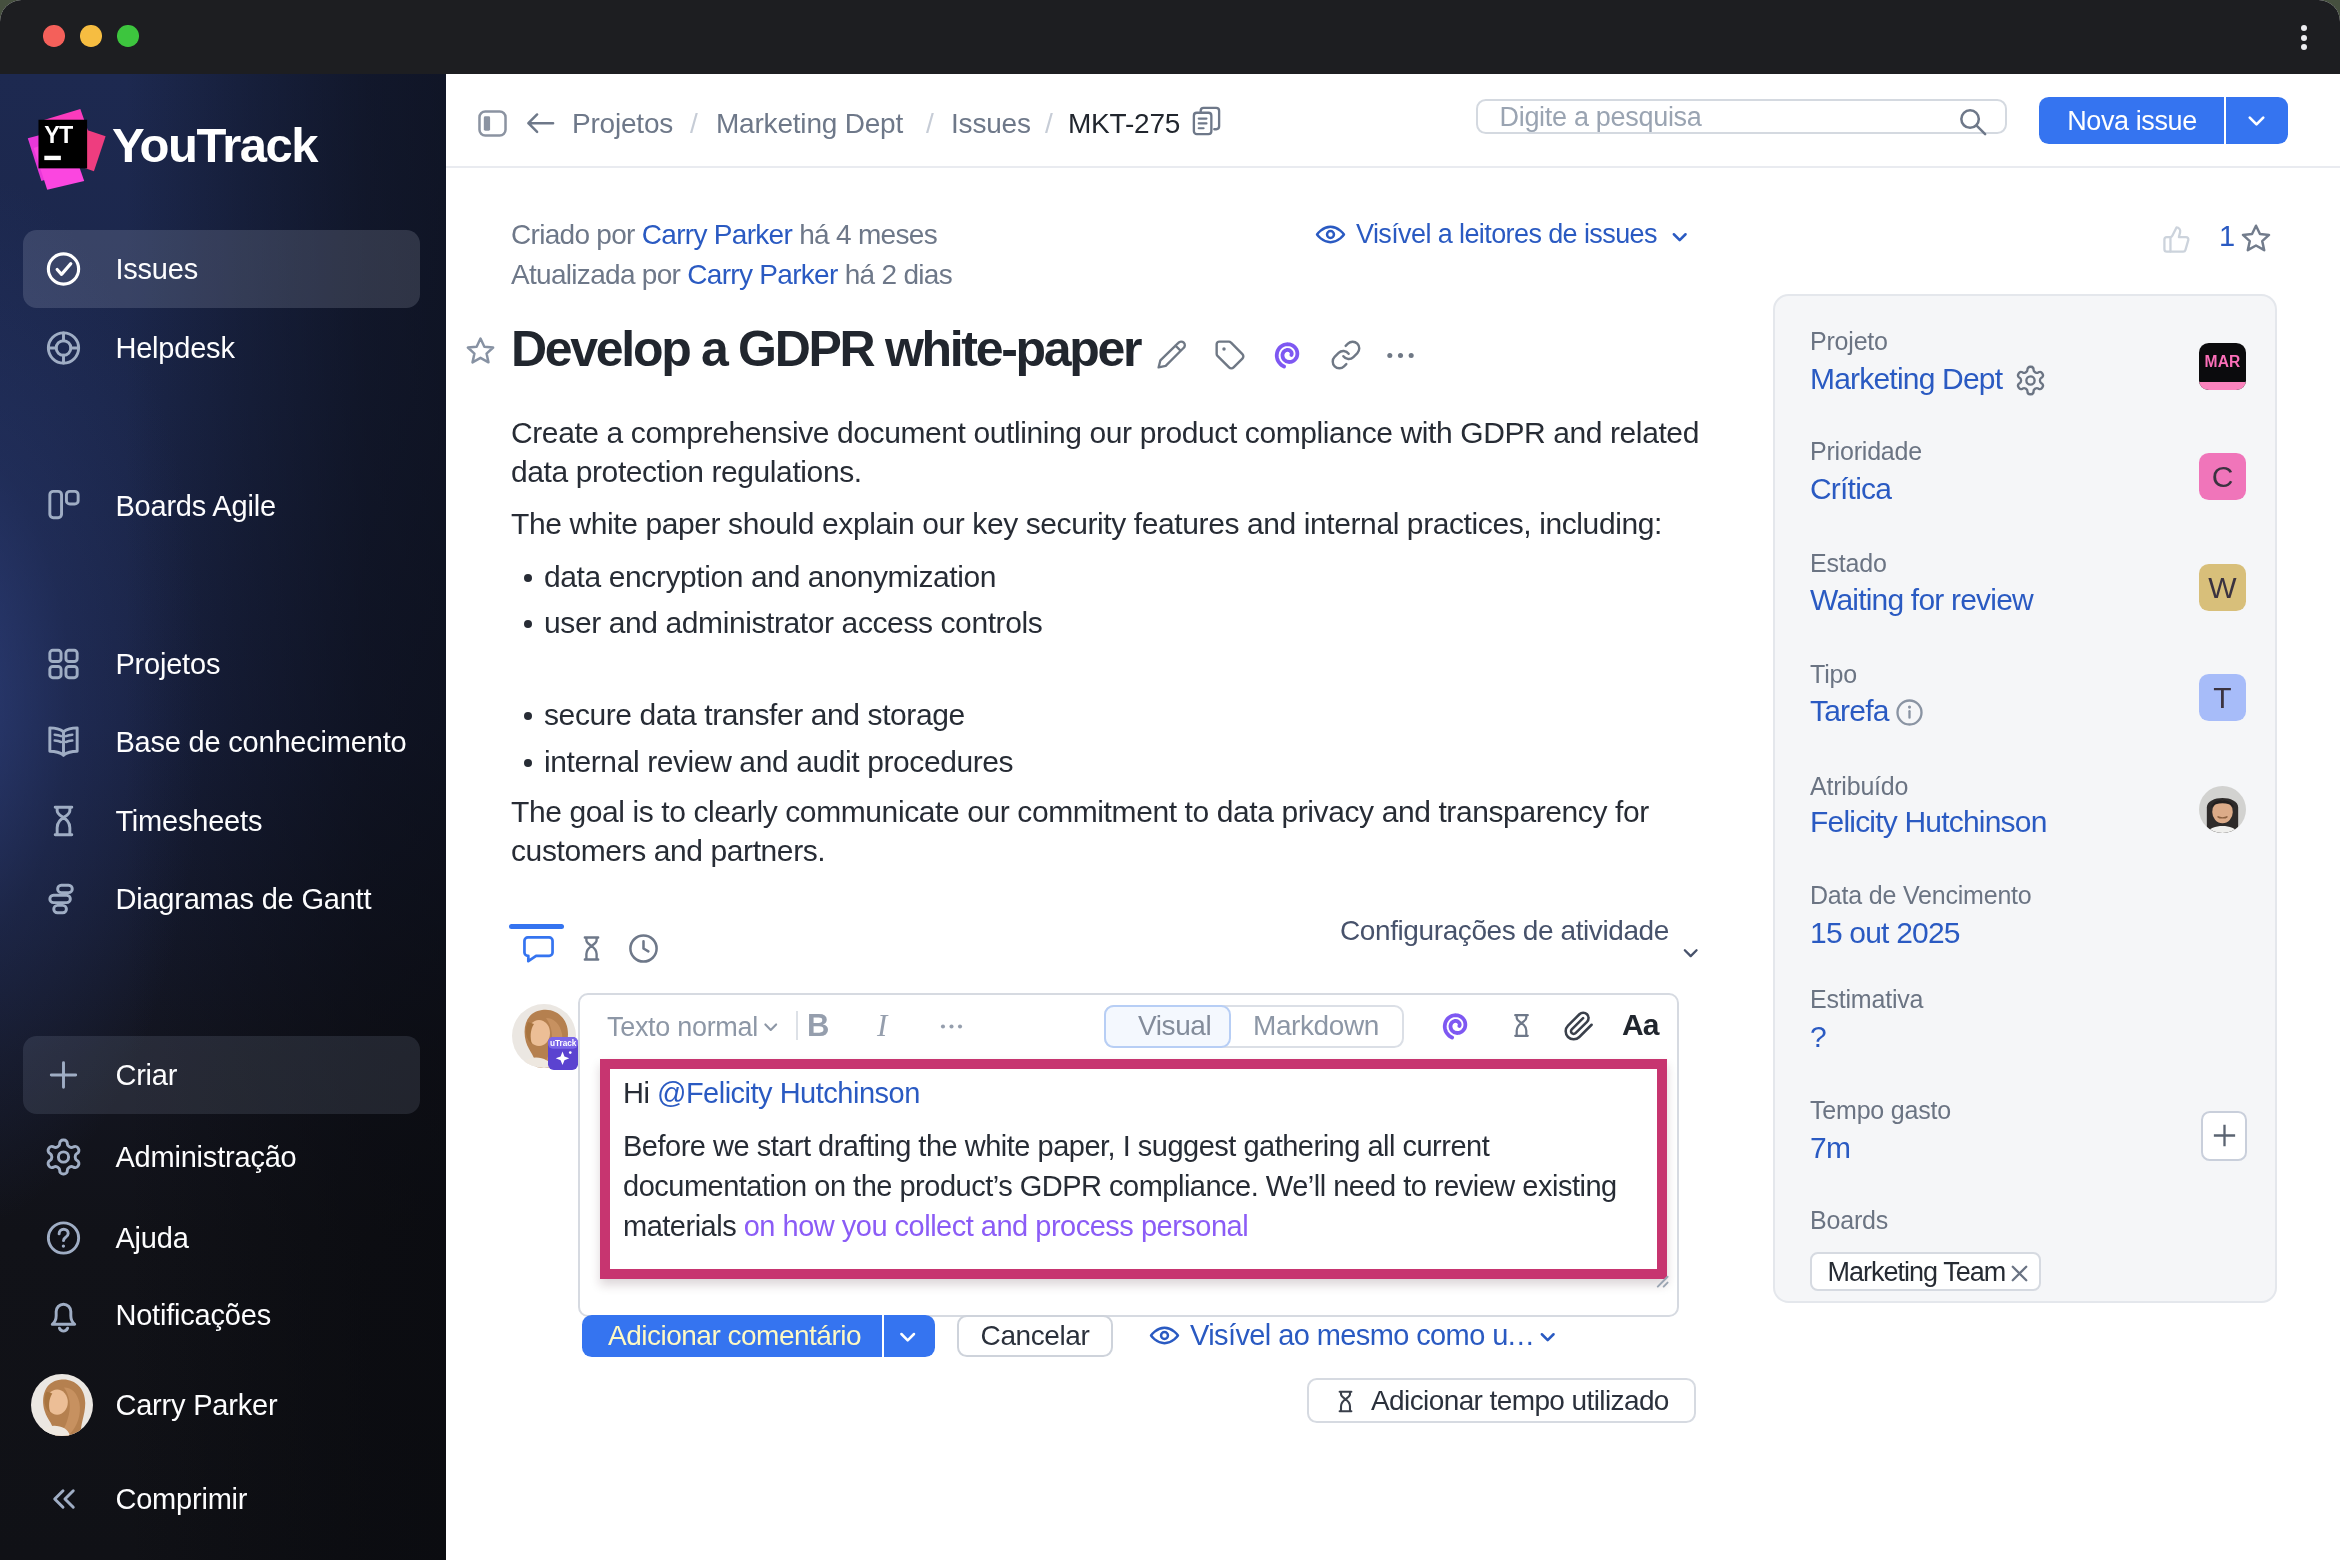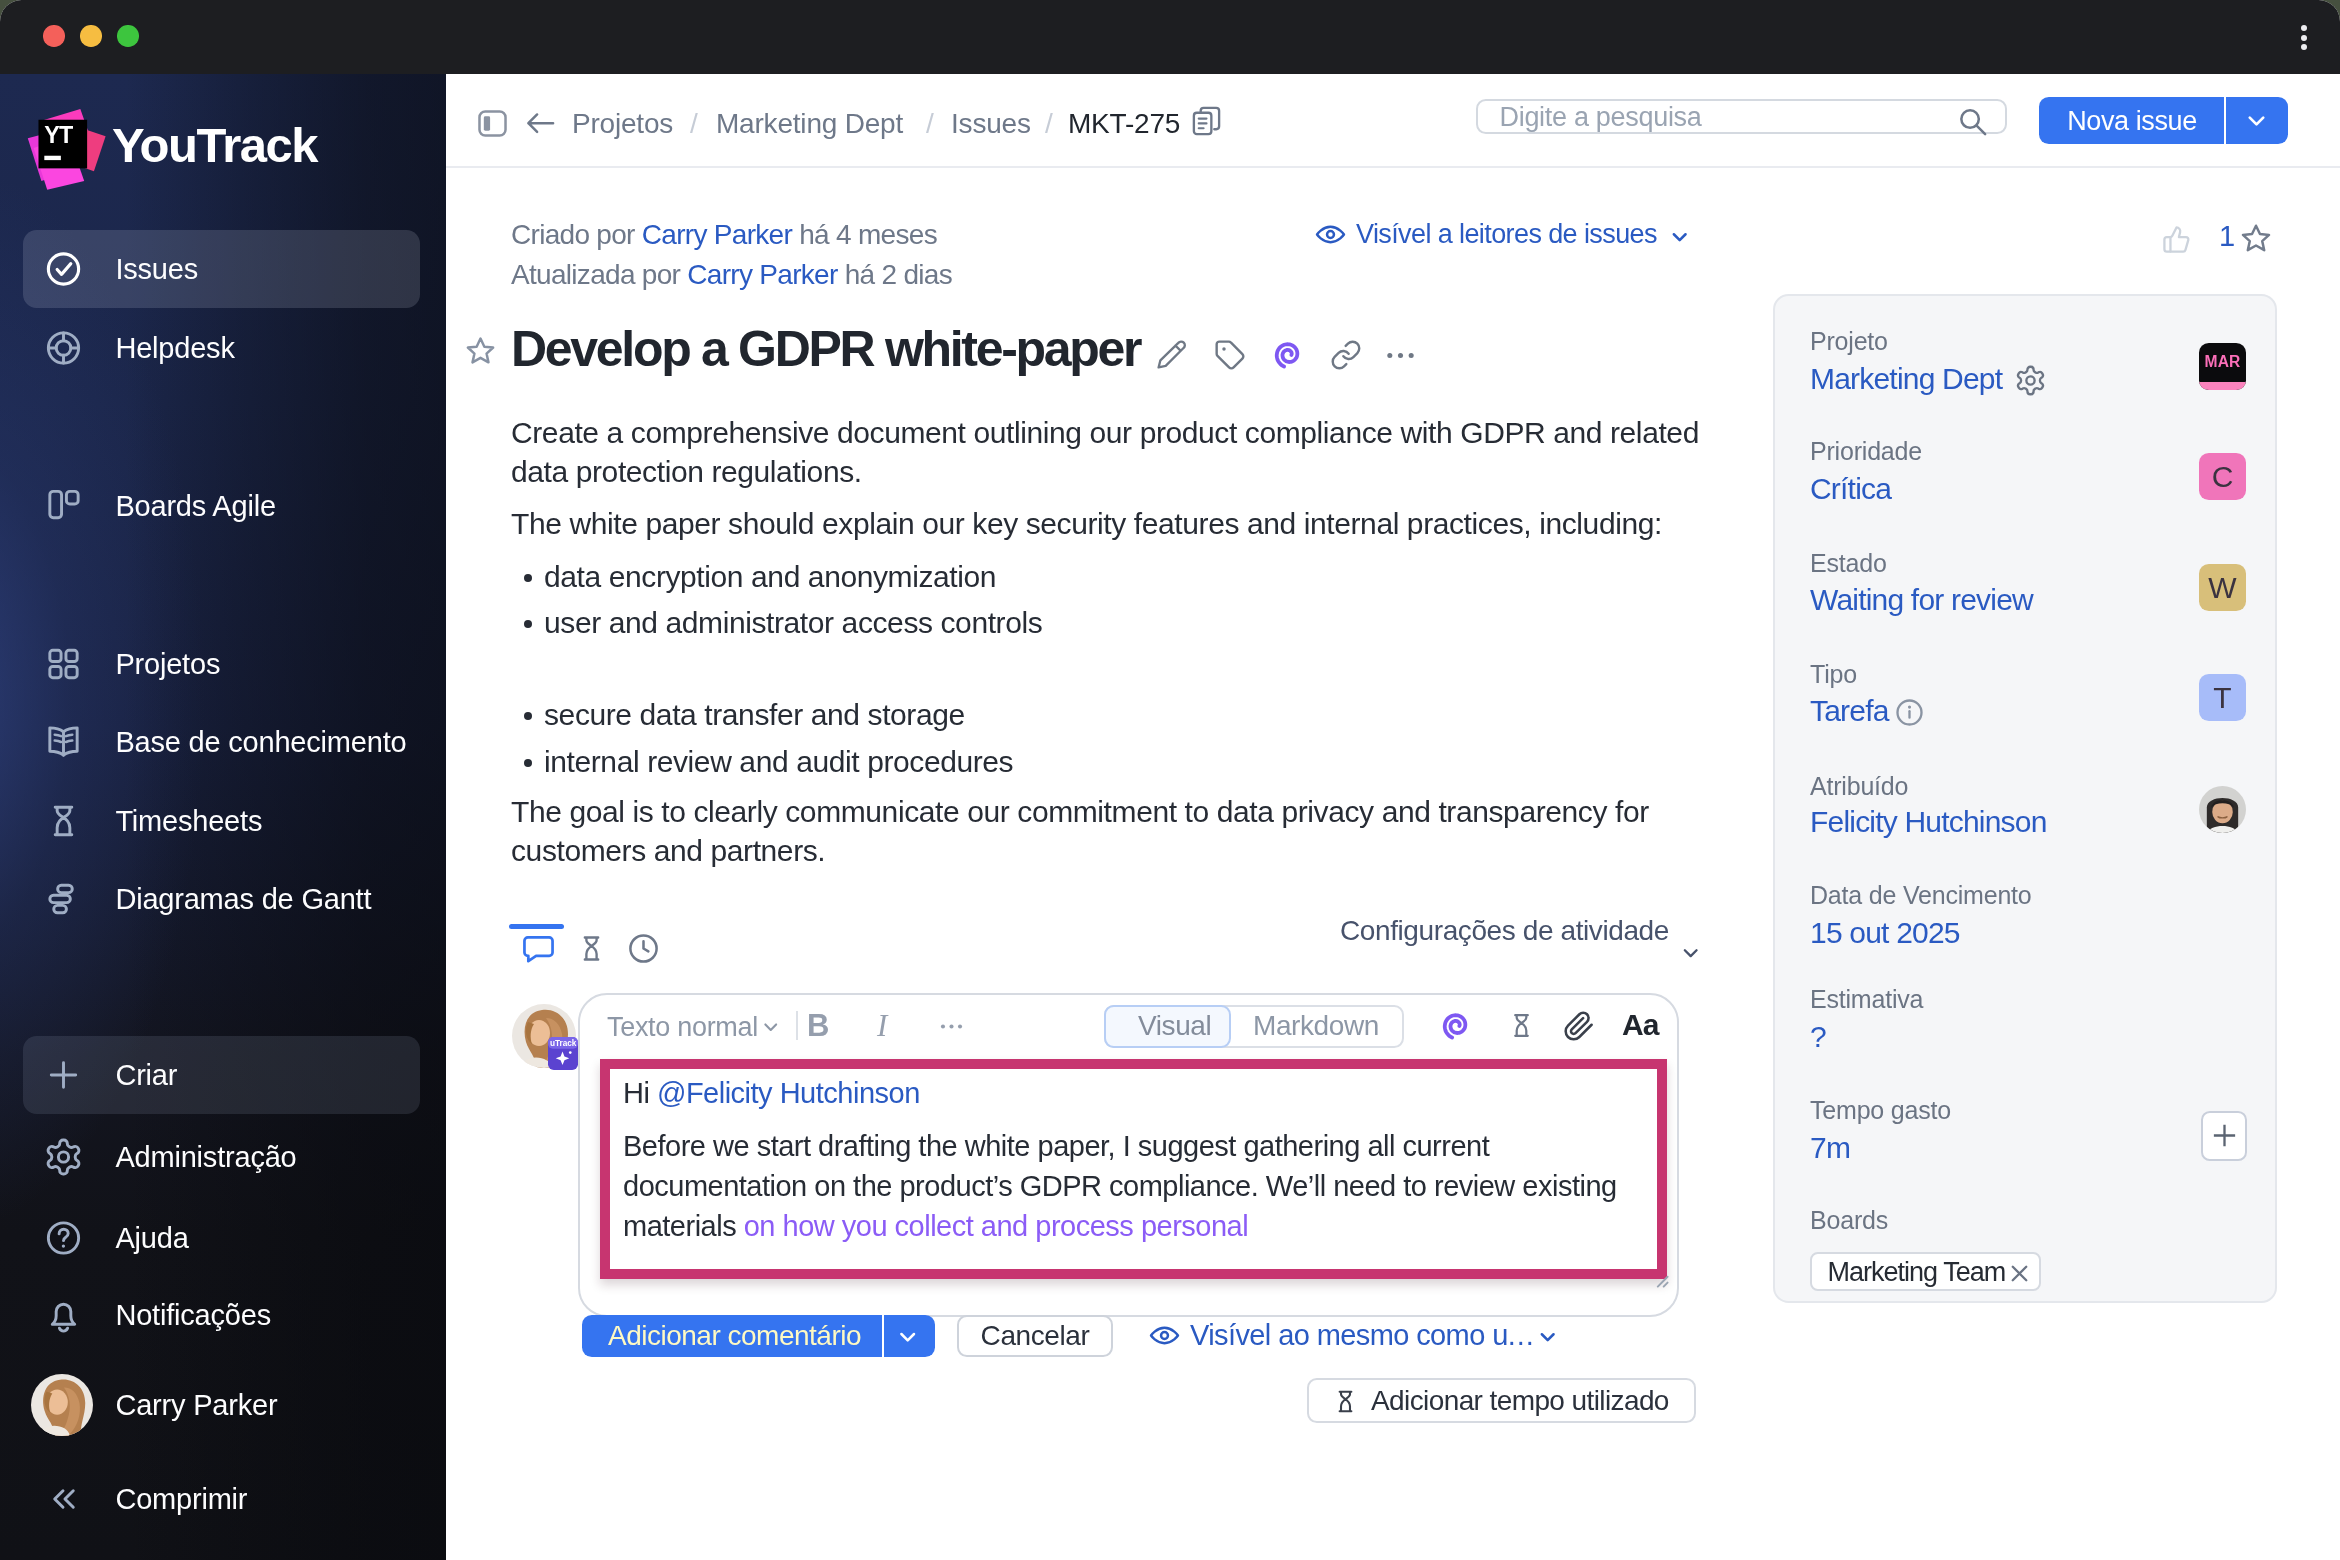--- a/index.html
+++ b/index.html
@@ -26,21 +26,21 @@
 #search .ph{position:absolute;left:21.5px;top:50%;transform:translateY(-50%);color:#9aa4b2;font-size:27px;letter-spacing:-0.3px}
 #novabtn{position:absolute;left:1593px;top:23.4px;width:249px;height:47px;border-radius:9.8px;background:#3574f0}
 #novabtn .t{position:absolute;left:93px;top:50%;transform:translate(-50%,-50%);color:#fff;font-size:27px;font-weight:500;letter-spacing:-0.4px;white-space:nowrap}
 #novabtn .dv{position:absolute;left:185px;top:0;width:2px;height:47px;background:#fff}
 .metatxt{font-size:28px;letter-spacing:-0.7px;white-space:nowrap;color:#6e7889}
 #title{position:absolute;left:65px;top:246px;color:#21262e;font-size:50px;font-weight:700;letter-spacing:-2.3px;white-space:nowrap}
 .desc{position:absolute;left:65px;color:#272c35;font-size:30px;letter-spacing:-0.4px;line-height:39px;white-space:nowrap}
 .bull{position:absolute;left:65px;color:#272c35;font-size:30px;letter-spacing:-0.4px;white-space:nowrap}
 .bull i{position:absolute;left:12.7px;top:13.7px;width:8.8px;height:8.8px;border-radius:50%;background:#272c35;font-style:normal}
 .bull span{margin-left:33px}
-#editor{position:absolute;left:132px;top:919px;width:1101px;height:324px;border:2px solid #d6dae1;border-radius:29px;background:#fff}
+#editor{position:absolute;left:132px;top:919px;width:1101px;height:324px;border:2px solid #d6dae1;border-radius:10px;background:#fff}
 #pinkbox{position:absolute;left:19.5px;top:64px;width:1067px;height:220px;border:10.7px solid #c73570;background:#fff;box-shadow:0 5.9px 9.8px rgba(60,20,40,.18)}
 .etxt{position:absolute;font-size:29px;letter-spacing:-0.5px;white-space:nowrap;color:#272c35}
 .toolt{color:#8d97a6;font-size:27px;letter-spacing:-0.3px;white-space:nowrap}
 #segm{position:absolute;left:524px;top:9.8px;width:300px;height:43px;border:2px solid #dbdfe6;border-radius:9.8px}
 #segv{position:absolute;left:-2px;top:-2px;width:127px;height:43px;border:2px solid #b7cef5;background:#f4f8fe;border-radius:9.8px}
 .btn{position:absolute;border-radius:9.8px;font-size:28px}
 #addc{left:136px;top:1241px;width:353px;height:42px;background:#3574f0}
 #addc .t{position:absolute;left:26px;top:50%;transform:translateY(-50%);color:#fef9c3;font-weight:500;letter-spacing:-0.5px;font-size:28px;white-space:nowrap}
 #addc .dv{position:absolute;left:300px;top:0;width:2px;height:42px;background:#fff}
 #cancel{left:511px;top:1241px;width:156px;height:42px;border:2px solid #ced3db}

